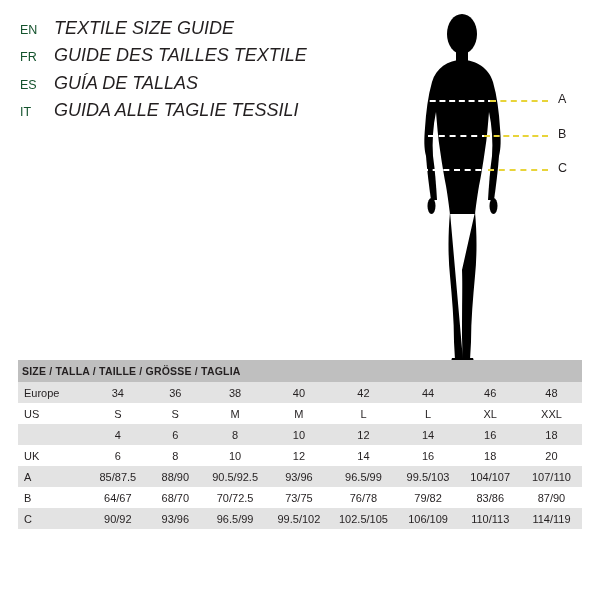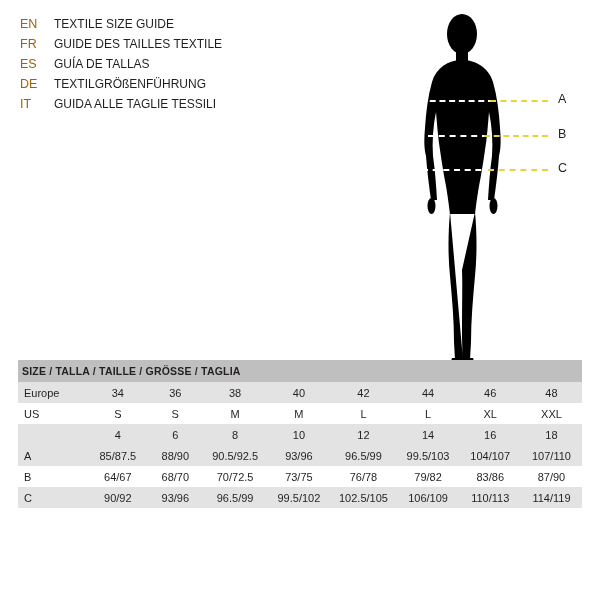--- a/index.html
+++ b/index.html
@@ -33,26 +33,27 @@
   .lang-row {
     display: flex;
     align-items: baseline;
     margin-bottom: 3px;
     line-height: 1.35;
   }
   .lang-code {
     width: 34px;
     flex: 0 0 34px;
     font-size: 12.5px;
-    color: #a16207;
+    color: #14532d;
   }
   .lang-title {
-    font-size: 12px;
+    font-size: 18px;
     color: #231f20;
     white-space: nowrap;
+    font-style: italic;
   }
 
   
   .figure-wrap {
     position: absolute;
     top: 8px;
     left: 380px;
     width: 210px;
     height: 360px;
   }
@@ -149,24 +150,20 @@
       <div class="lang-code">EN</div>
       <div class="lang-title">TEXTILE SIZE GUIDE</div>
     </div>
     <div class="lang-row">
       <div class="lang-code">FR</div>
       <div class="lang-title">GUIDE DES TAILLES TEXTILE</div>
     </div>
     <div class="lang-row">
       <div class="lang-code">ES</div>
       <div class="lang-title">GUÍA DE TALLAS</div>
-    </div>
-    <div class="lang-row">
-      <div class="lang-code">DE</div>
-      <div class="lang-title">TEXTILGRÖßENFÜHRUNG</div>
     </div>
     <div class="lang-row">
       <div class="lang-code">IT</div>
       <div class="lang-title">GUIDA ALLE TAGLIE TESSILI</div>
     </div>
   </div>
 
   <div class="figure-wrap">
     <svg class="figure-svg" width="140" height="360" viewBox="0 0 140 360">
       <g fill="#000000">
@@ -269,20 +266,31 @@
         <td class="val">4</td>
         <td class="val">6</td>
         <td class="val">8</td>
         <td class="val">10</td>
         <td class="val">12</td>
         <td class="val">14</td>
         <td class="val">16</td>
         <td class="val">18</td>
       </tr>
 
+      <tr class="plain">
+        <td class="label-col">UK</td>
+        <td class="val">6</td>
+        <td class="val">8</td>
+        <td class="val">10</td>
+        <td class="val">12</td>
+        <td class="val">14</td>
+        <td class="val">16</td>
+        <td class="val">18</td>
+        <td class="val">20</td>
+      </tr>
 
       <tr class="shaded">
         <td class="label-col">A</td>
         <td class="val">85/87.5</td>
         <td class="val">88/90</td>
         <td class="val">90.5/92.5</td>
         <td class="val">93/96</td>
         <td class="val">96.5/99</td>
         <td class="val">99.5/103</td>
         <td class="val">104/107</td>

